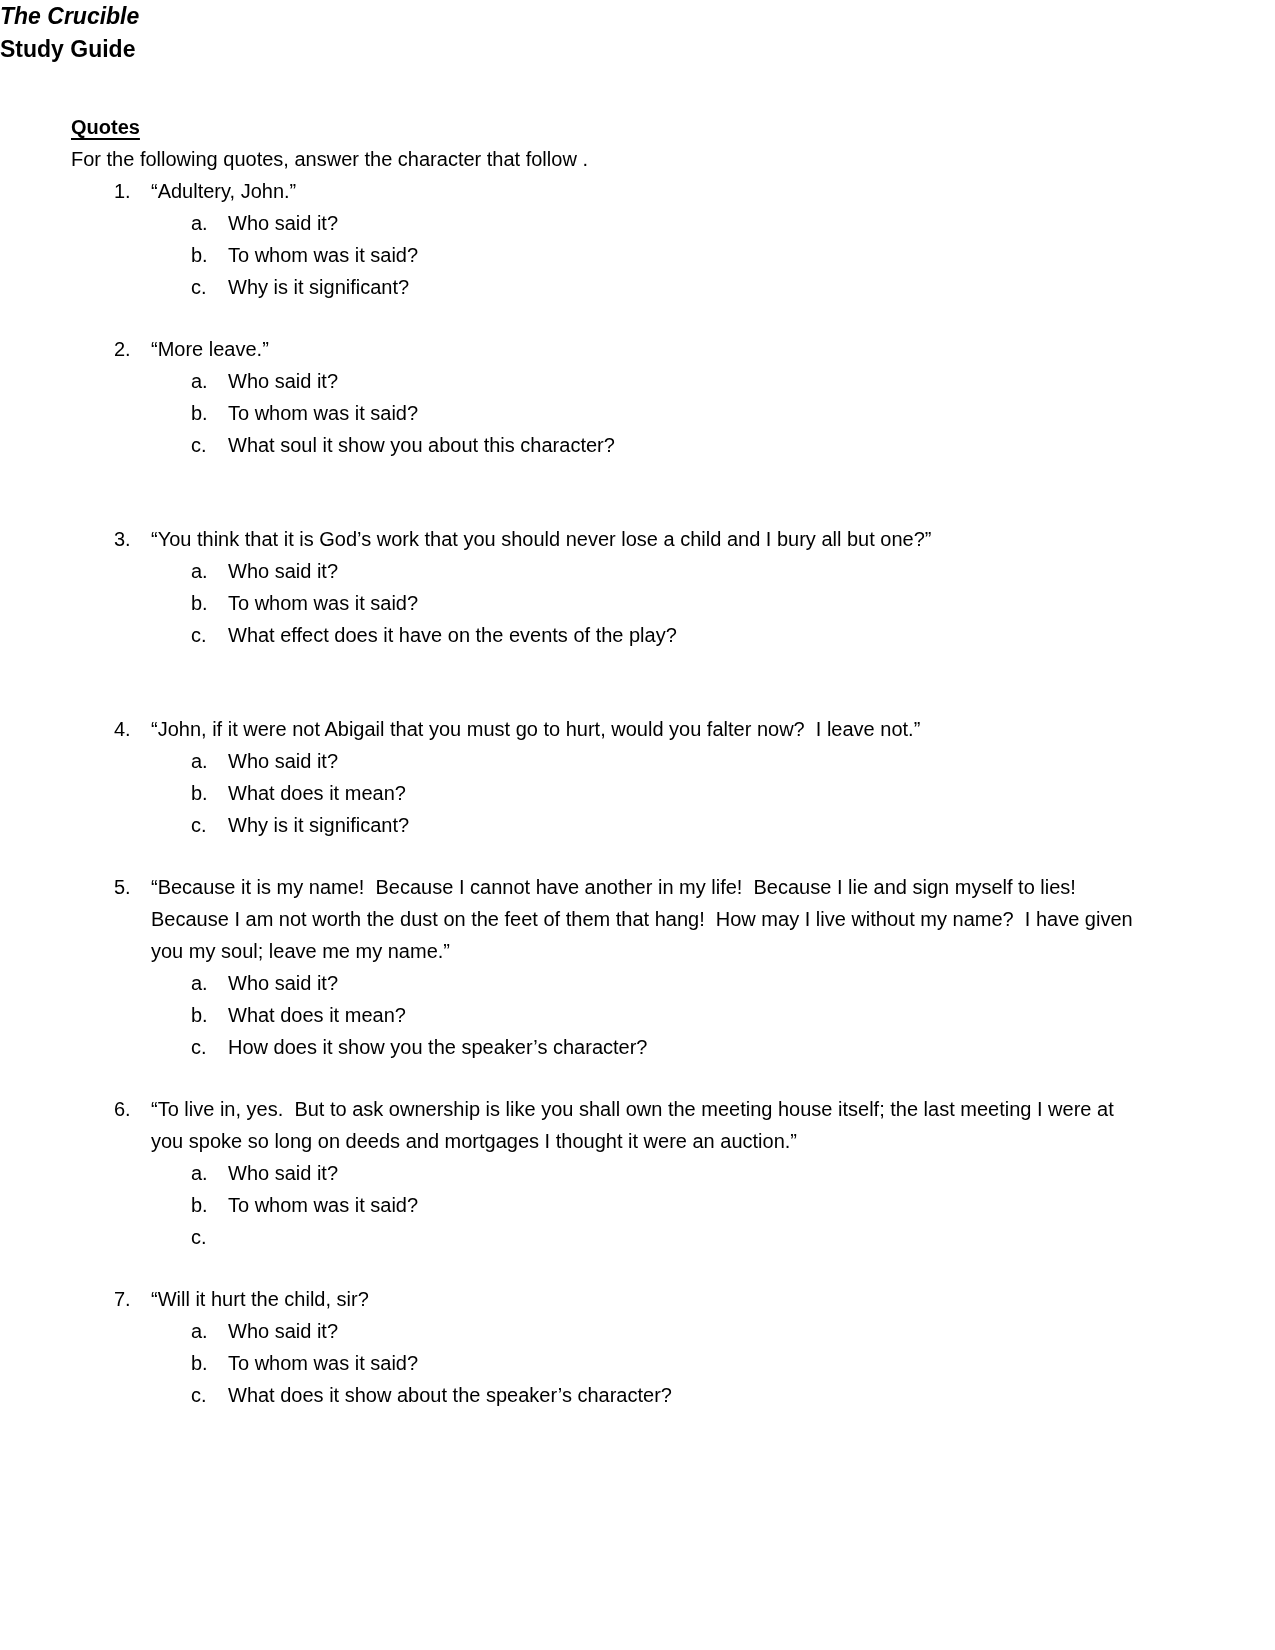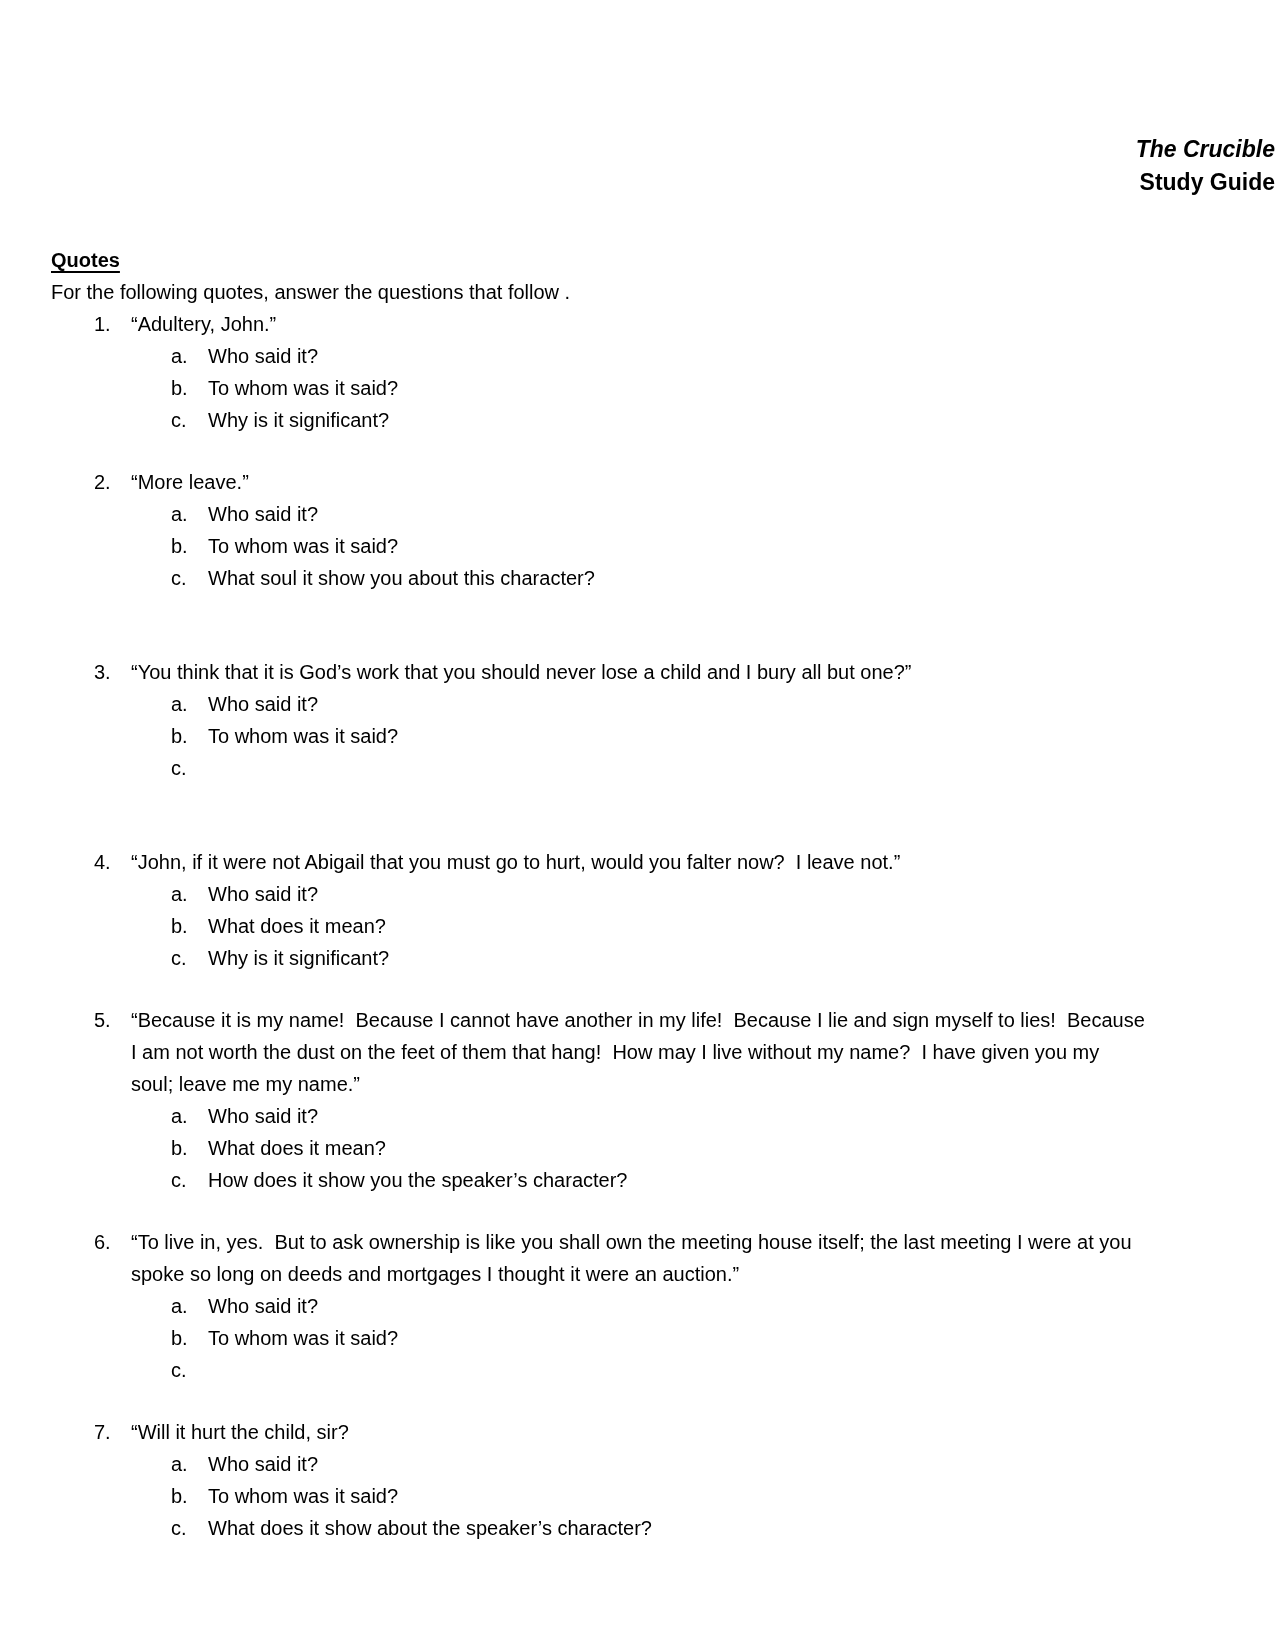--- a/index.html
+++ b/index.html
@@ -9,30 +9,30 @@
     height: 1650px;
     margin: 0 auto;
     background: #ffffff;
     color: #000000;
     font-family: "Liberation Sans", sans-serif;
     font-size: 20px;
     line-height: 32px;
     overflow: hidden;
   }
   .title-block {
-    padding-top: 133px;
-    text-align: right;
+    text-align: left;
     font-weight: bold;
     font-size: 23px;
     line-height: 33px;
   }
   .title-line1 { font-style: italic; }
   .content {
     padding-left: 51px;
     padding-right: 130px;
+    margin-left: 20px;
   }
   .section-heading {
     margin-top: 45px;
     font-weight: bold;
     text-decoration: underline;
     text-underline-offset: 4px;
   }
   .intro { white-space: pre-wrap; }
   .quote-line { display: flex; padding-left: 43px; }
   .q-num { flex: 0 0 37px; }
@@ -49,21 +49,21 @@
 <div class="page">
 
   <div class="title-block">
     <div class="title-line1">The Crucible</div>
     <div class="title-line2">Study Guide</div>
   </div>
 
   <div class="content">
 
     <div class="section-heading">Quotes</div>
-    <div class="intro">For the following quotes, answer the questions that follow .</div>
+    <div class="intro">For the following quotes, answer the character that follow .</div>
 
     <div class="quote-block">
       <div class="quote-line">
         <span class="q-num">1.</span>
         <span class="q-text">“Adultery, John.”</span>
       </div>
       <div class="sub-line">
         <span class="s-label">a.</span>
         <span class="s-text">Who said it?</span>
       </div>
@@ -104,20 +104,21 @@
       <div class="sub-line">
         <span class="s-label">a.</span>
         <span class="s-text">Who said it?</span>
       </div>
       <div class="sub-line">
         <span class="s-label">b.</span>
         <span class="s-text">To whom was it said?</span>
       </div>
       <div class="sub-line">
         <span class="s-label">c.</span>
+        <span class="s-text">What effect does it have on the events of the play?</span>
       </div>
     </div>
 
     <div class="quote-block gap2">
       <div class="quote-line">
         <span class="q-num">4.</span>
         <span class="q-text">“John, if it were not Abigail that you must go to hurt, would you falter now?  I leave not.”</span>
       </div>
       <div class="sub-line">
         <span class="s-label">a.</span>

